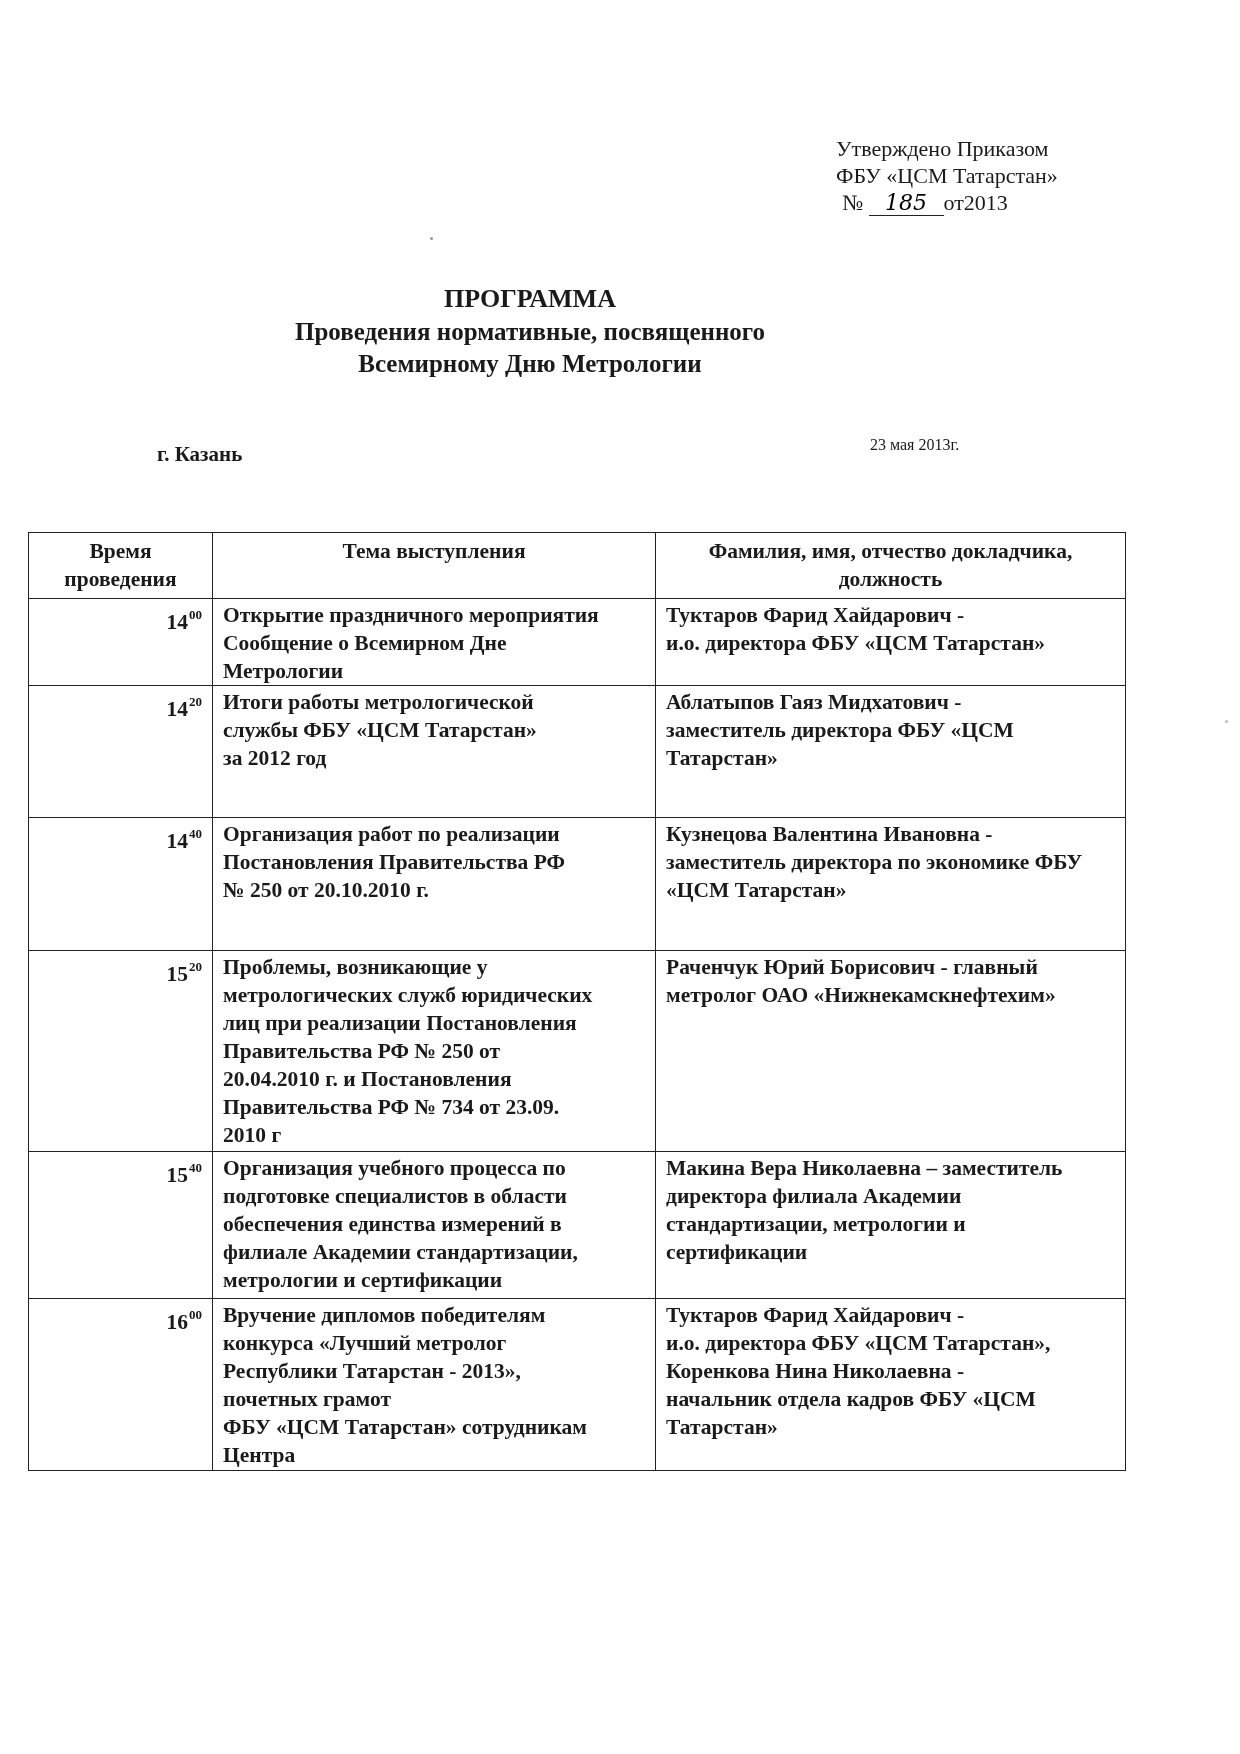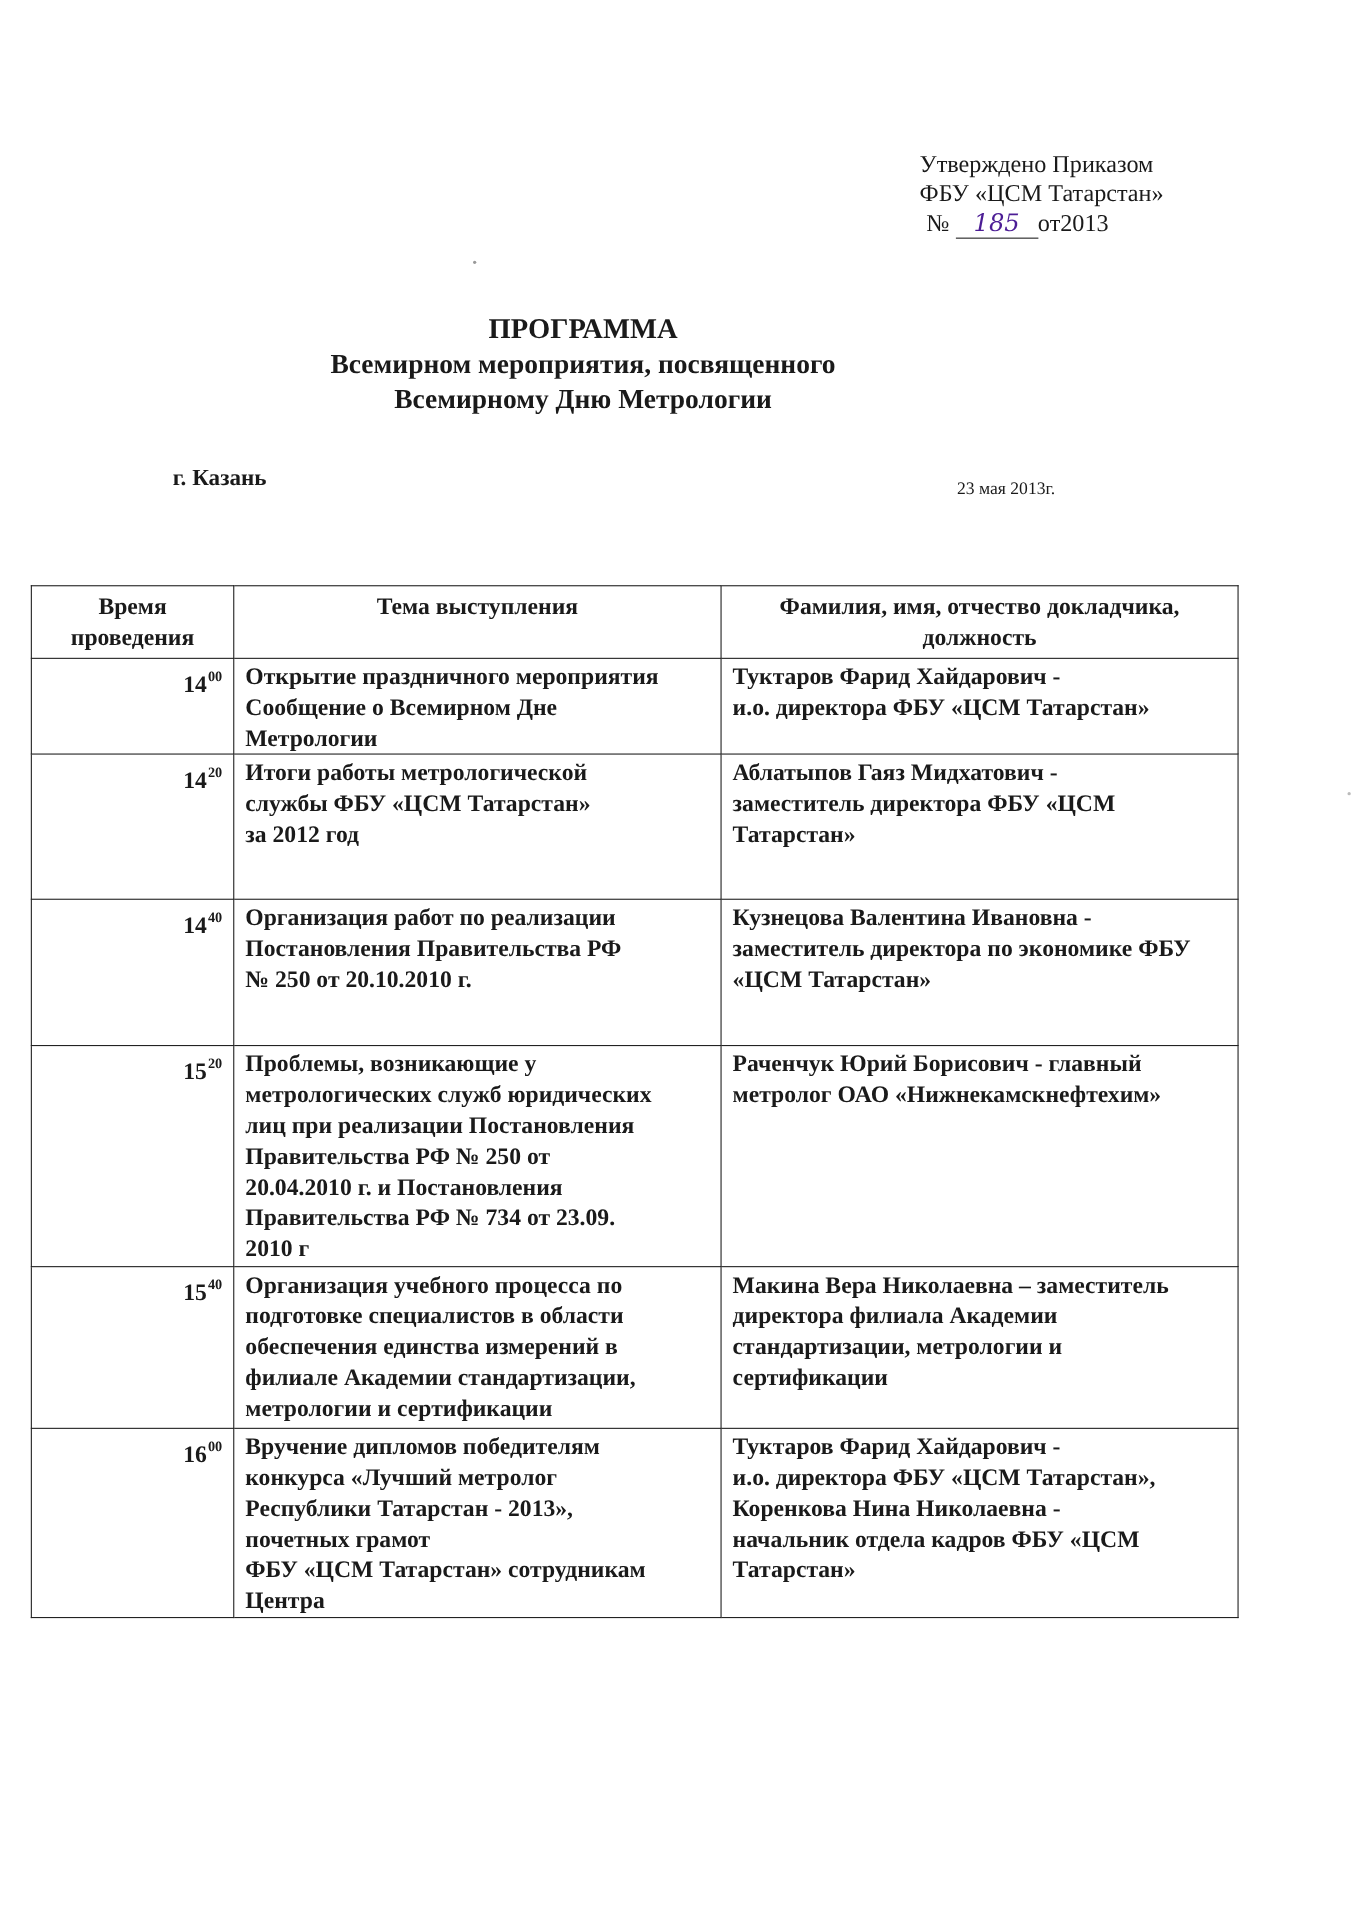--- a/index.html
+++ b/index.html
@@ -7,32 +7,32 @@
     width: 1240px; height: 1754px; background: #ffffff; position: relative;
     font-family: "Liberation Serif", "DejaVu Serif", serif; color: #1a1a1a;
     overflow: hidden;
   }
   .approval {
     position: absolute; left: 836px; top: 135px; font-size: 22px; line-height: 27px;
   }
   .approval div { white-space: nowrap; }
   .approval .num-line { margin-left: 6px; }
   .hand {
-    font-family: "DejaVu Serif", serif; font-style: italic; color: #4c1d95;
+    font-family: "DejaVu Serif", serif; font-style: italic; color: #000000;
     display: inline-block; border-bottom: 1px solid #222; text-align: center;
     font-size: 22px; line-height: 24px;
   }
   .hand.num { width: 75px; }
   .title-block {
     position: absolute; left: 0; width: 1060px; top: 282px; text-align: center;
     font-weight: bold;
   }
   .title-block .t1 { font-size: 26px; line-height: 34px; }
   .title-block .t2 { font-size: 25px; line-height: 32px; }
-  .place { position: absolute; left: 157px; top: 422px; font-size: 21px; font-weight: bold; }
+  .place { position: absolute; left: 157px; top: 442px; font-size: 21px; font-weight: bold; }
   .date  { position: absolute; left: 870px; top: 436px; font-size: 16px; font-weight: normal; }
   table.prog {
     position: absolute; left: 28px; top: 532px; width: 1097px;
     border-collapse: collapse; table-layout: fixed; font-size: 21.5px; line-height: 28px;
   }
   table.prog td, table.prog th {
     border: 1.5px solid #222; vertical-align: top; padding: 2px 10px 0 10px;
     font-weight: bold;
   }
   table.prog th { text-align: center; padding-top: 4px; }
@@ -49,21 +49,21 @@
   <div>Утверждено  Приказом</div>
   <div>ФБУ «ЦСМ Татарстан»</div>
   <div class="num-line">
     <span>№</span>
     <span class="hand num">185</span><span>от</span><span>2013</span>
   </div>
 </div>
 
 <div class="title-block">
   <div class="t1">ПРОГРАММА</div>
-  <div class="t2">Всемирном  мероприятия, посвященного</div>
+  <div class="t2">Проведения  нормативные, посвященного</div>
   <div class="t2">Всемирному Дню Метрологии</div>
 </div>
 
 <div class="place">г. Казань</div>
 <div class="date">23 мая 2013г.</div>
 
 <table class="prog">
   <colgroup>
       <col class="c1">
       <col class="c2">

